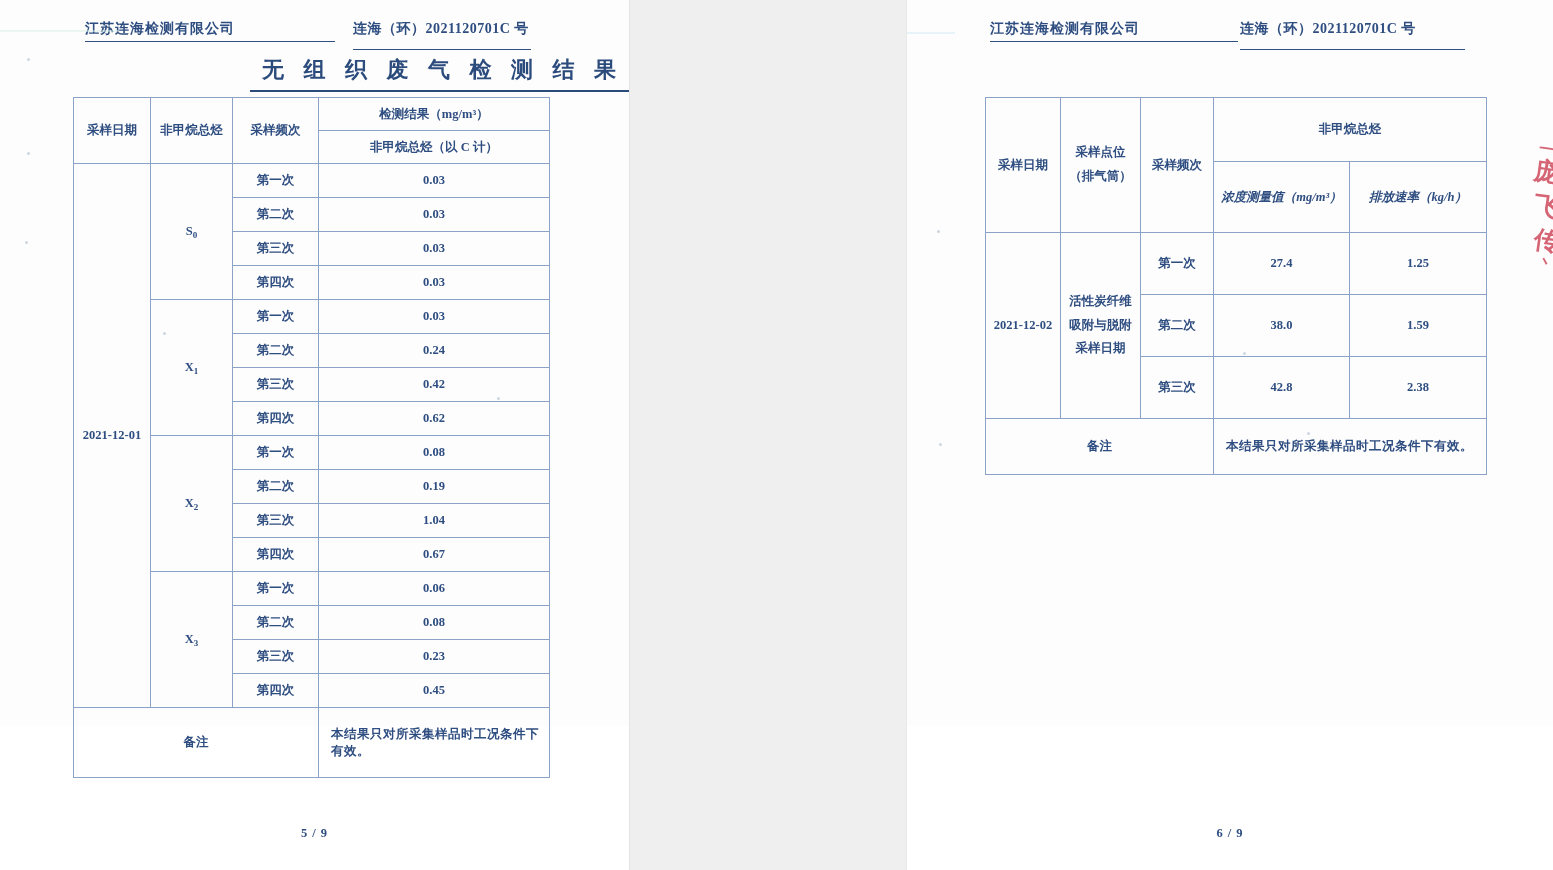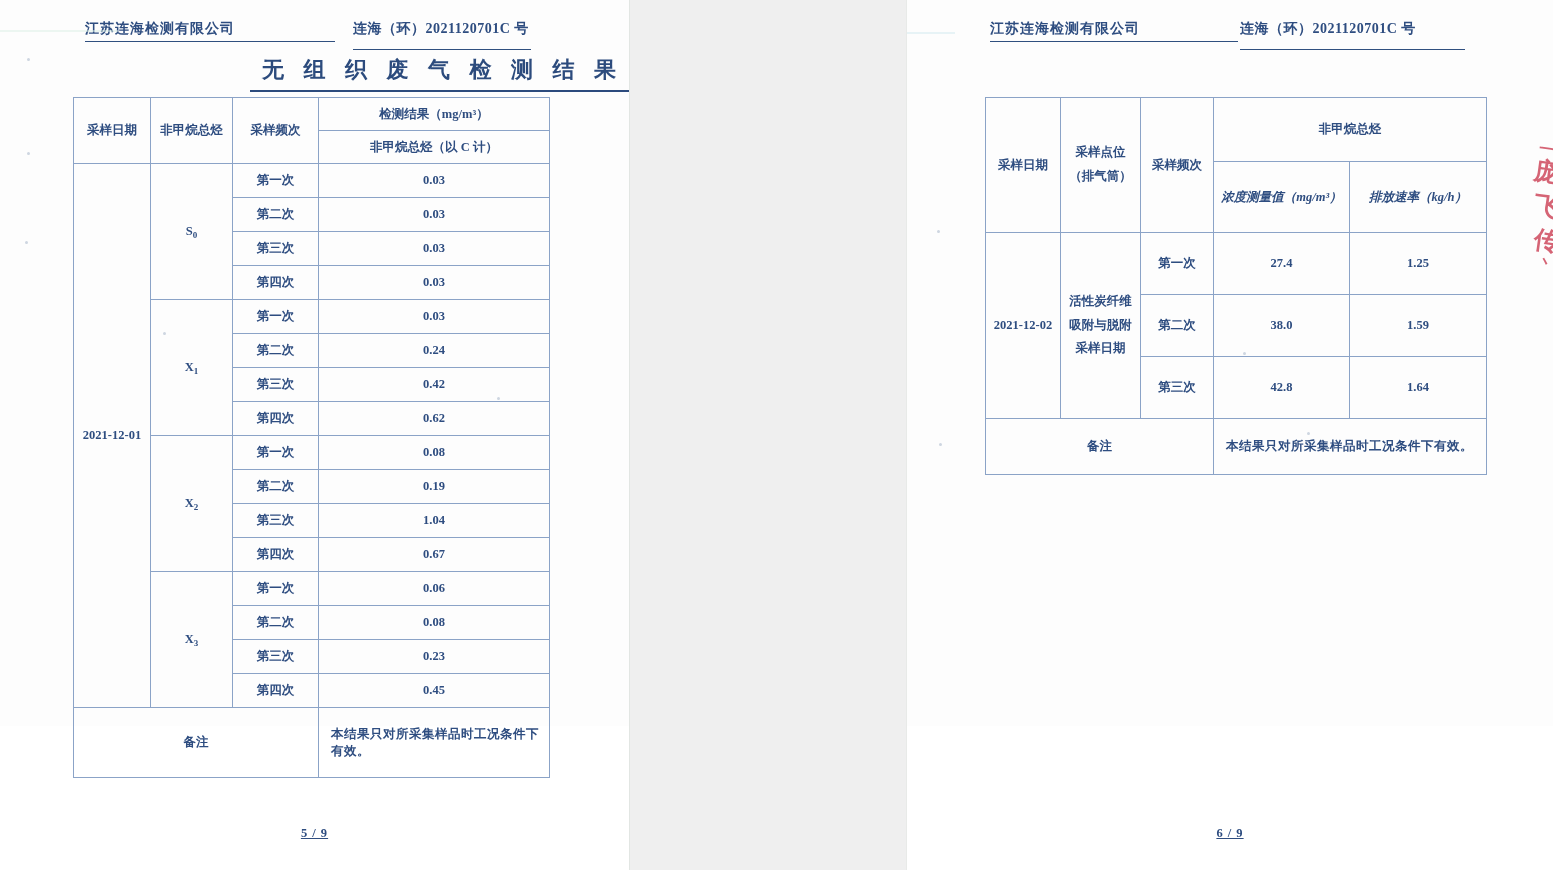--- a/index.html
+++ b/index.html
@@ -37,21 +37,21 @@
   .t-right tr.hdr1 td { height:64px; }
   .t-right tr.hdr2 td { height:71px;font-style:italic; }
   .t-right tr.data td { height:62px; }
   .t-right tr.remark td { height:56px; }
 
   td.remark-text { text-align:left !important; padding-left:12px !important; letter-spacing:.5px; }
   sub.pt { font-size:9px; vertical-align:-3px; }
   .line { display:block; line-height:1.9; }
 
   .page-no { position:absolute; top:826px; left:0; width:100%; text-align:center;
-             font-size:12.5px; font-weight:bold; letter-spacing:1px;text-decoration:underline; }
+             font-size:12.5px; font-weight:bold; letter-spacing:1px; }
 
   
   .stamp { position:absolute; top:142px; left:1527px; width:26px; height:132px; overflow:hidden;
            color:#cf4a5e; font-weight:bold; }
   .stamp span { position:absolute; left:7px; font-size:25px; opacity:.85; transform:rotate(8deg); }
   .stamp .s0 { top:-2px; font-size:15px; left:12px; }
   .stamp .s1 { top:13px; }
   .stamp .s2 { top:48px; }
   .stamp .s3 { top:82px; }
   .stamp .s4 { top:112px; font-size:15px; left:11px; }
@@ -231,21 +231,21 @@
       <td>1.25</td>
     </tr>
     <tr class="data">
       <td>第二次</td>
       <td>38.0</td>
       <td>1.59</td>
     </tr>
     <tr class="data">
       <td>第三次</td>
       <td>42.8</td>
-      <td>1.64</td>
+      <td>2.38</td>
     </tr>
 
     <tr class="remark">
       <td colspan="3">备注</td>
       <td colspan="2" class="remark-text" style="padding-left:16px;">本结果只对所采集样品时工况条件下有效。</td>
     </tr>
   </tbody>
     </table>
 
   <div class="page-no">6 / 9</div>

